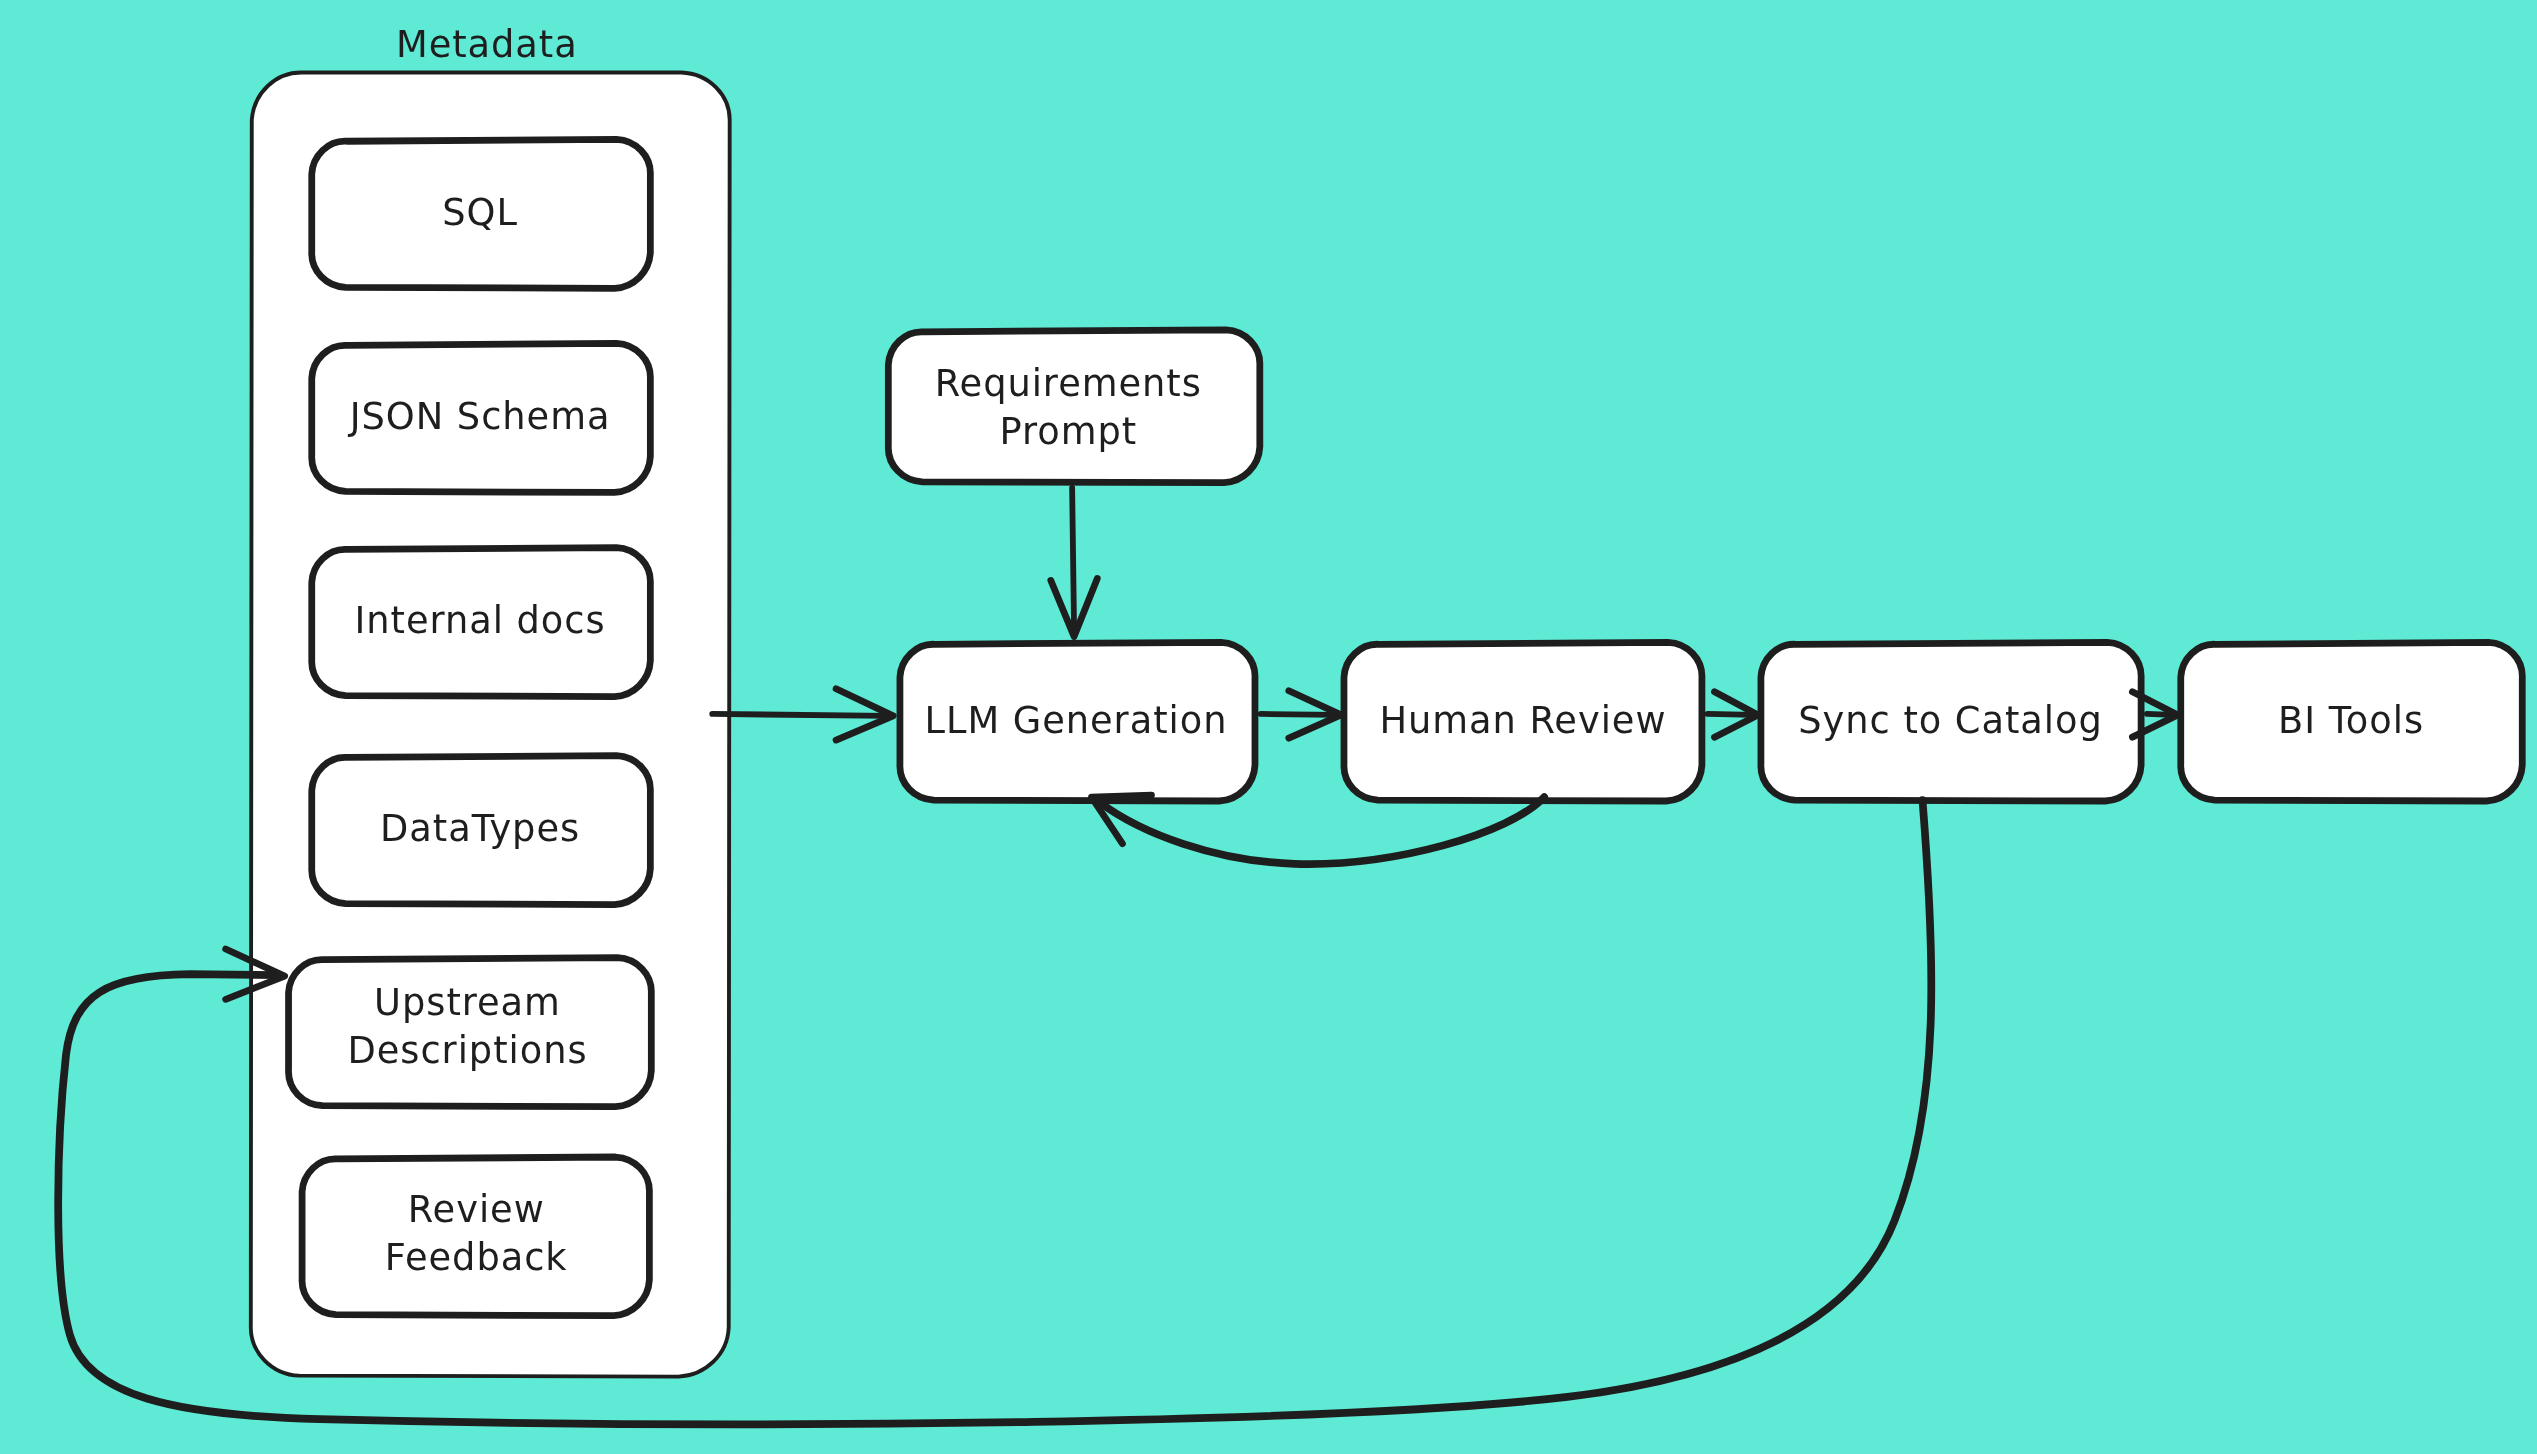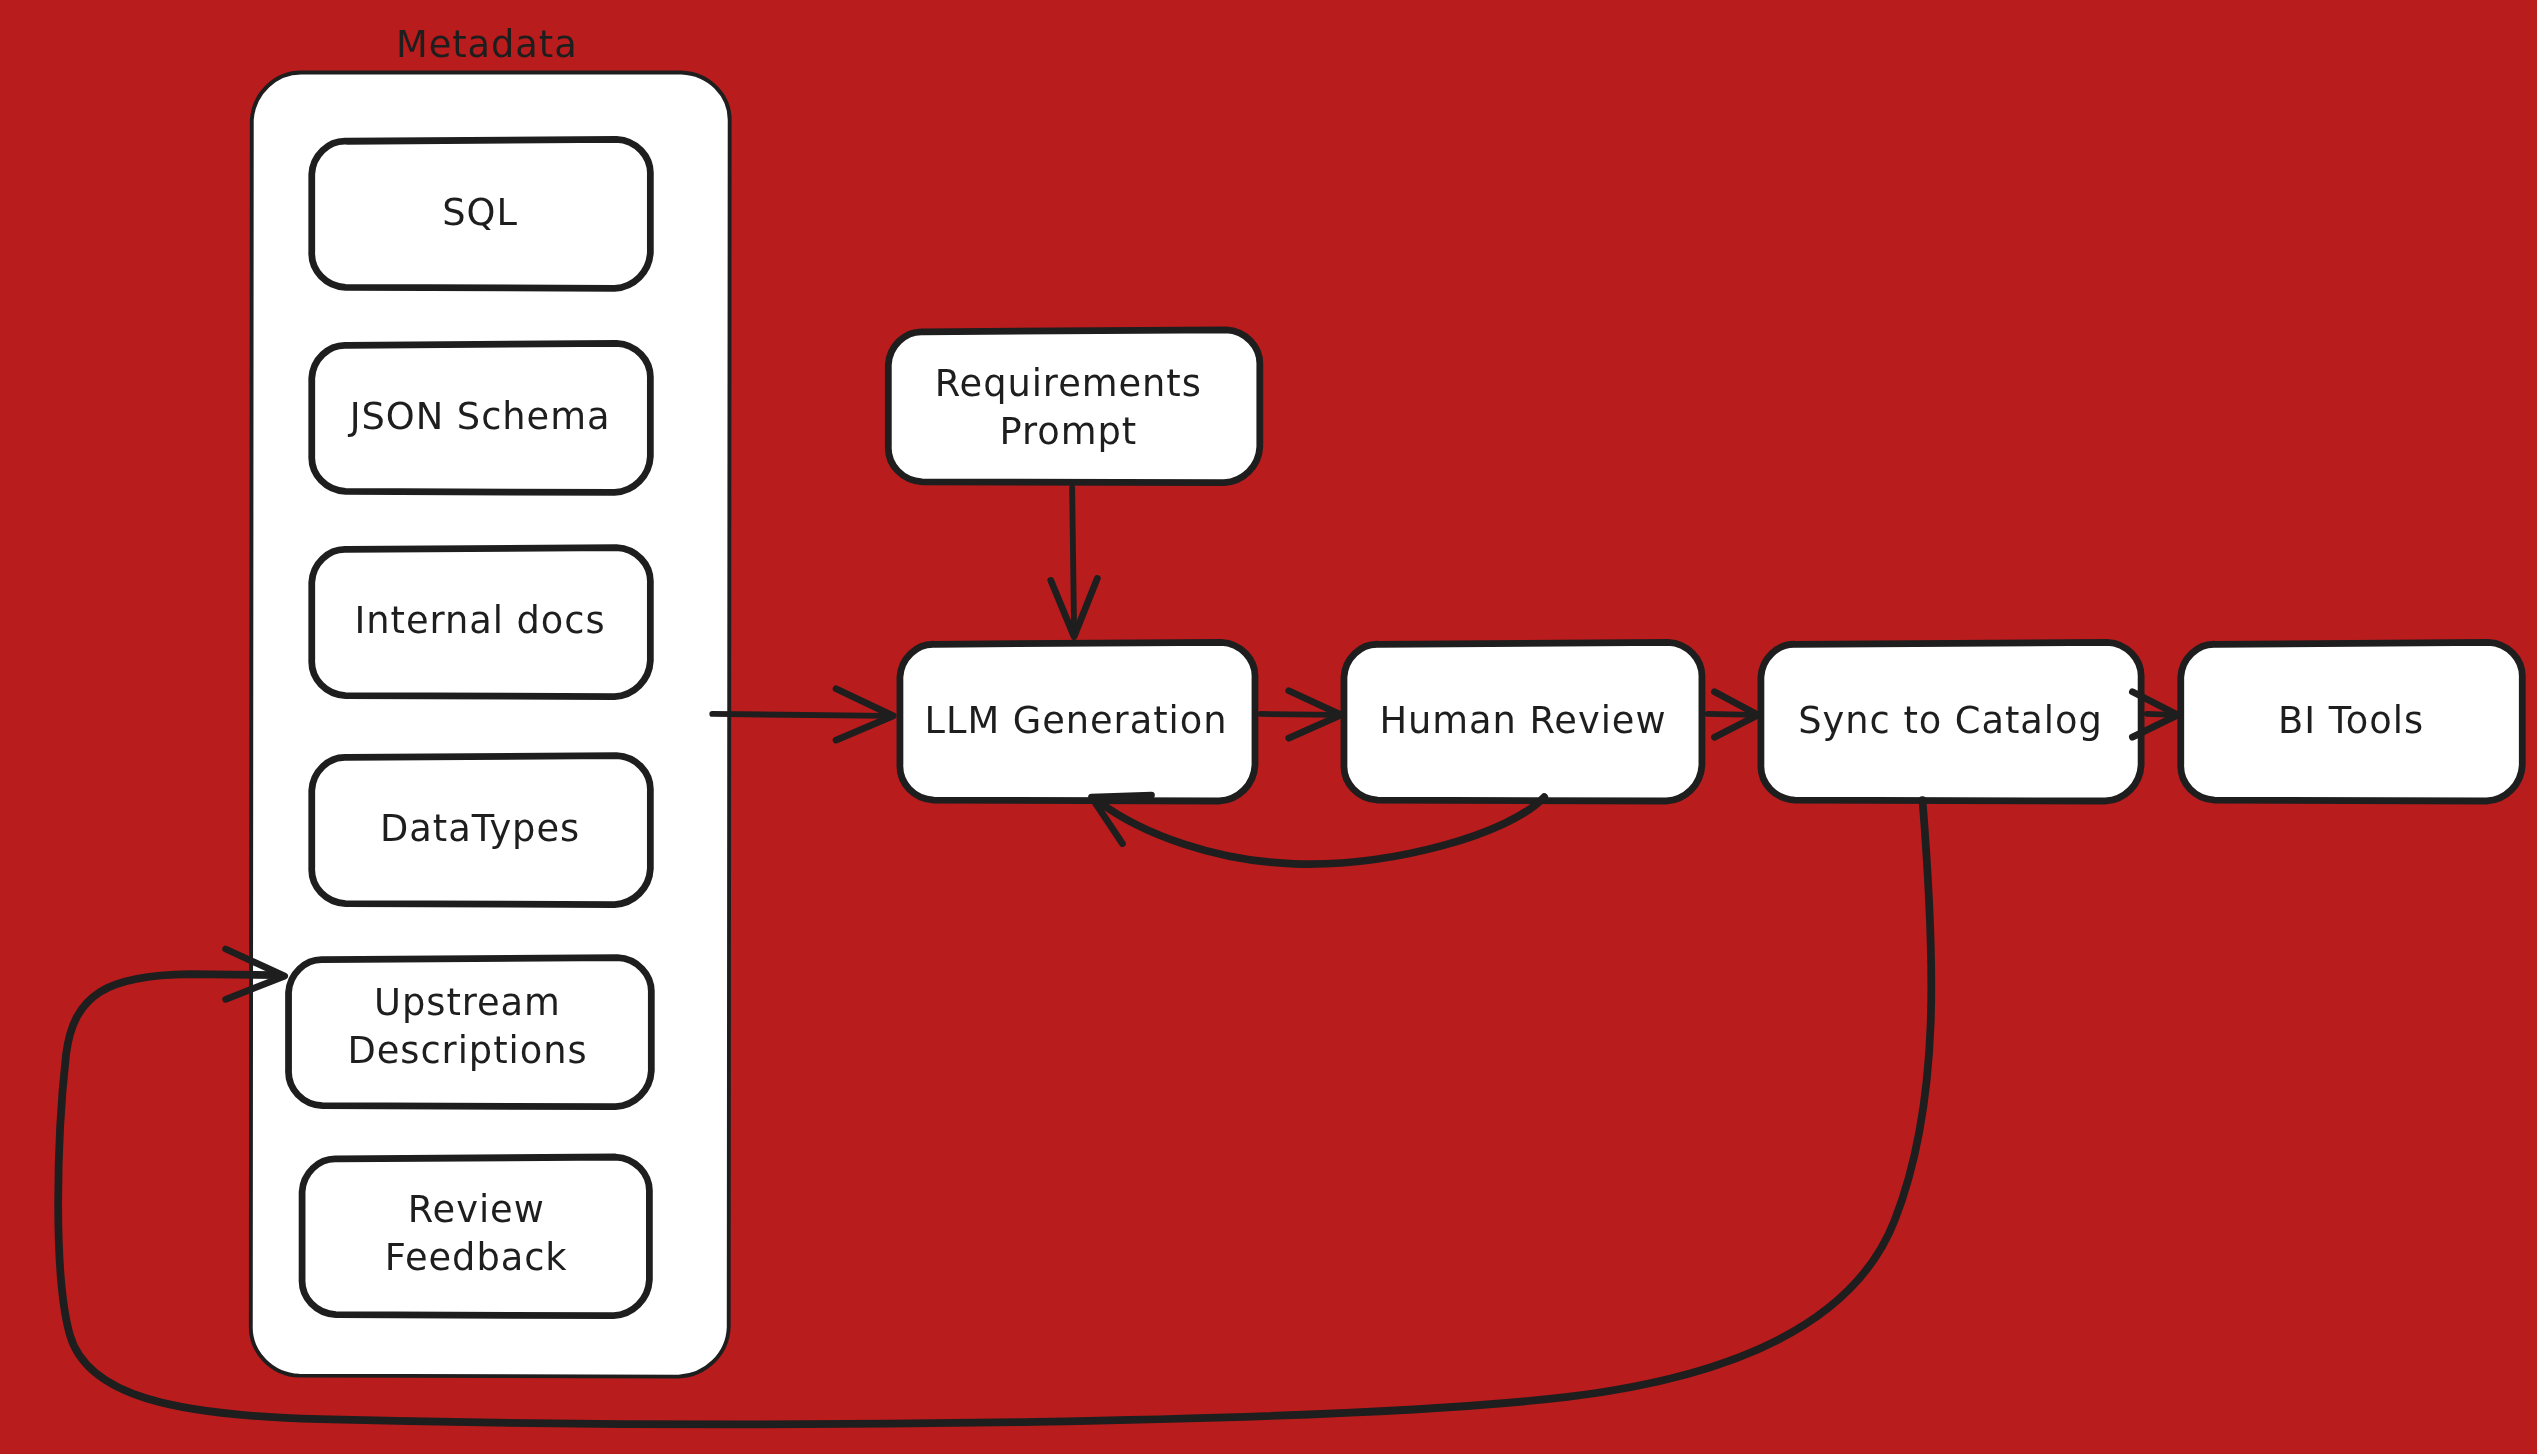--- a/index.html
+++ b/index.html
@@ -8,21 +8,21 @@
     padding: 0;
     background: #ffffff;
   }
   body {
     font-family: "DejaVu Sans", sans-serif;
   }
   #canvas-wrap {
     position: relative;
     width: 2538px;
     height: 1454px;
-    background: #b91c1c;
+    background: #5eead4;
     overflow: hidden;
   }
   svg.diagram {
     position: absolute;
     top: 0;
     left: 0;
     width: 2538px;
     height: 1454px;
   }
   .node-rect {

